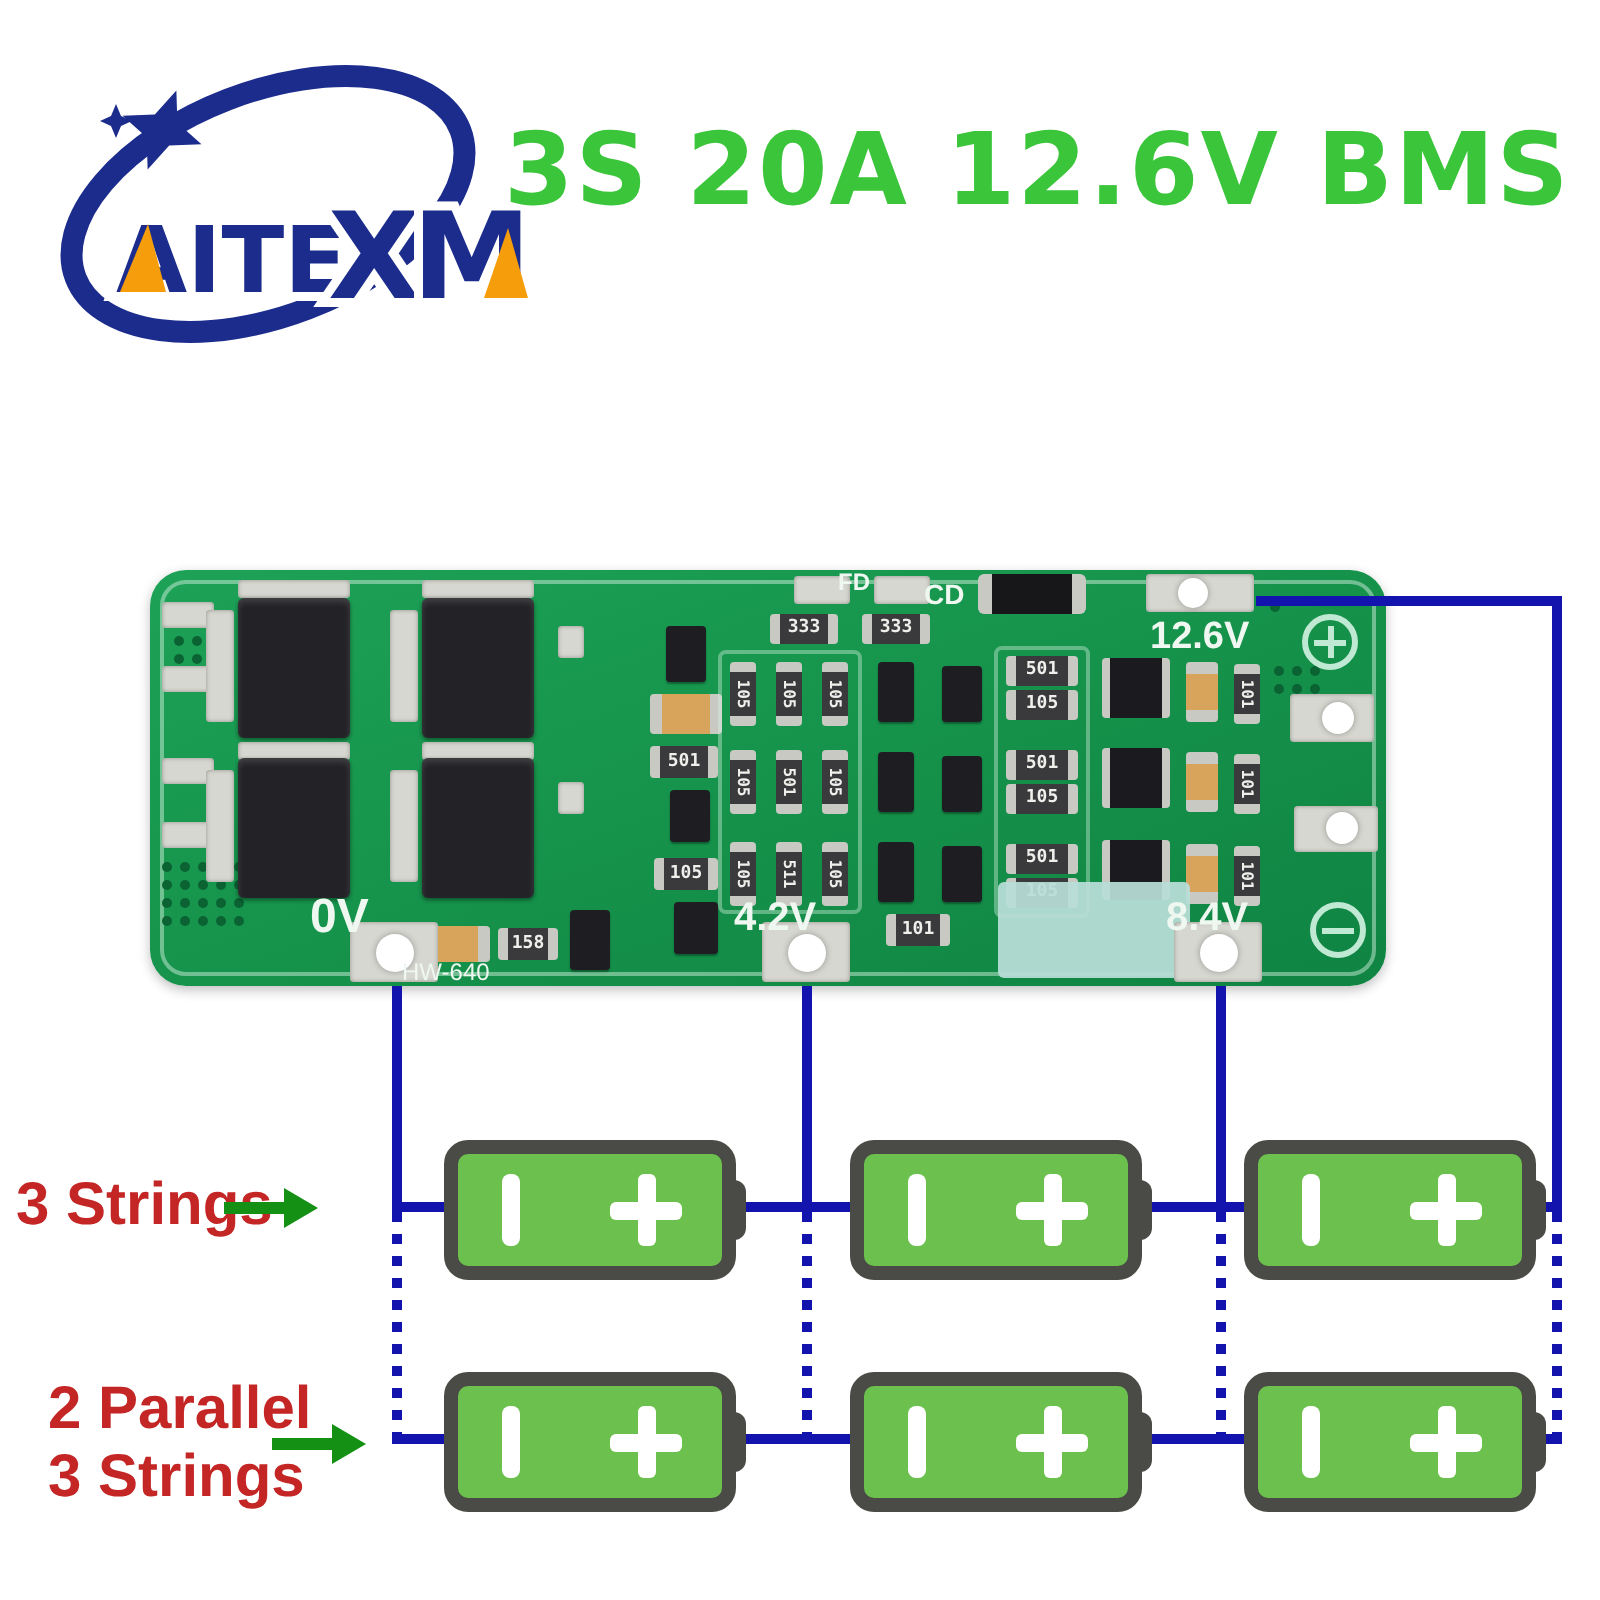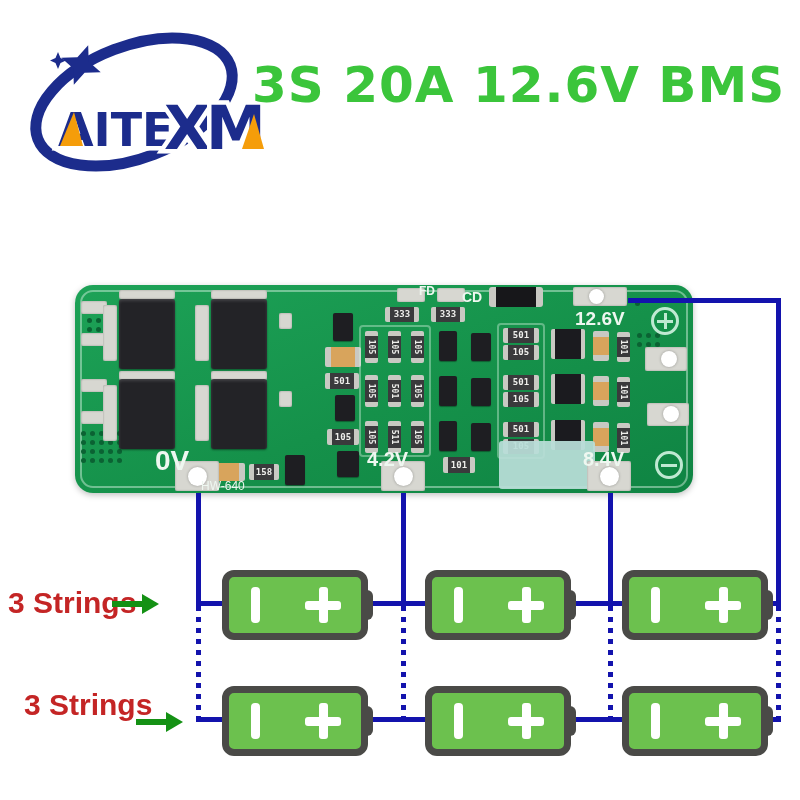--- a/index.html
+++ b/index.html
@@ -43,21 +43,21 @@
   .c-symplus::before,.c-symminus::before{content:"";position:absolute;left:15%;right:15%;top:50%;
        height:3px;margin-top:-1.5px;background:#bfe9d2;}
   .c-symplus::after{content:"";position:absolute;top:15%;bottom:15%;left:50%;width:3px;margin-left:-1.5px;background:#bfe9d2;}
   .c-box20{background:var(--cyan_box);border-radius:3px;opacity:.93;}
   .c-outline{border:2px solid rgba(214,243,226,.4);border-radius:4px;}
 
   .silk{position:absolute;color:#eef7f0;font-weight:bold;white-space:nowrap;line-height:1;}
   #silk-fd{left:296px;top:0;font-size:12px;margin-left:48px;}
   #silk-cd{left:387px;top:5px;font-size:14px;}
   #silk-v12{left:500px;top:24px;font-size:19px;}
-  #silk-v0{left:80px;top:162px;font-size:28px;}
+  #silk-v0{left:80px;top:162px;font-size:24px;}
   #silk-model{left:126px;top:195px;font-size:12px;font-weight:normal;}
   #silk-v4{left:292px;top:164px;font-size:20px;}
   #silk-v8{left:508px;top:164px;font-size:20px;}
   #silk-current{left:424px;top:162px;width:96px;text-align:center;font-size:36px;
        font-family:"DejaVu Sans",sans-serif;font-style:italic;font-weight:normal;
        color:#517f68;letter-spacing:3px;}
 
   
   .wire{position:absolute;background:var(--blue_wire);}
   .wire.dot{background:repeating-linear-gradient(180deg,var(--blue_wire) 0 5px,transparent 5px 11px);}
@@ -343,20 +343,21 @@
       </div>
     </div>
 
   <div class="strings-label" id="label-row1">3 Strings</div>
   <div class="arrow" id="arrow1">
     <div class="shaft"></div>
     <div class="head"></div>
   </div>
 
   <div class="strings-label" id="label-row2">
+    <div>2 Parallel</div>
     <div>3 Strings</div>
   </div>
   <div class="arrow" id="arrow2">
     <div class="shaft"></div>
     <div class="head"></div>
   </div>
 
 </div>
 
 </body></html>

